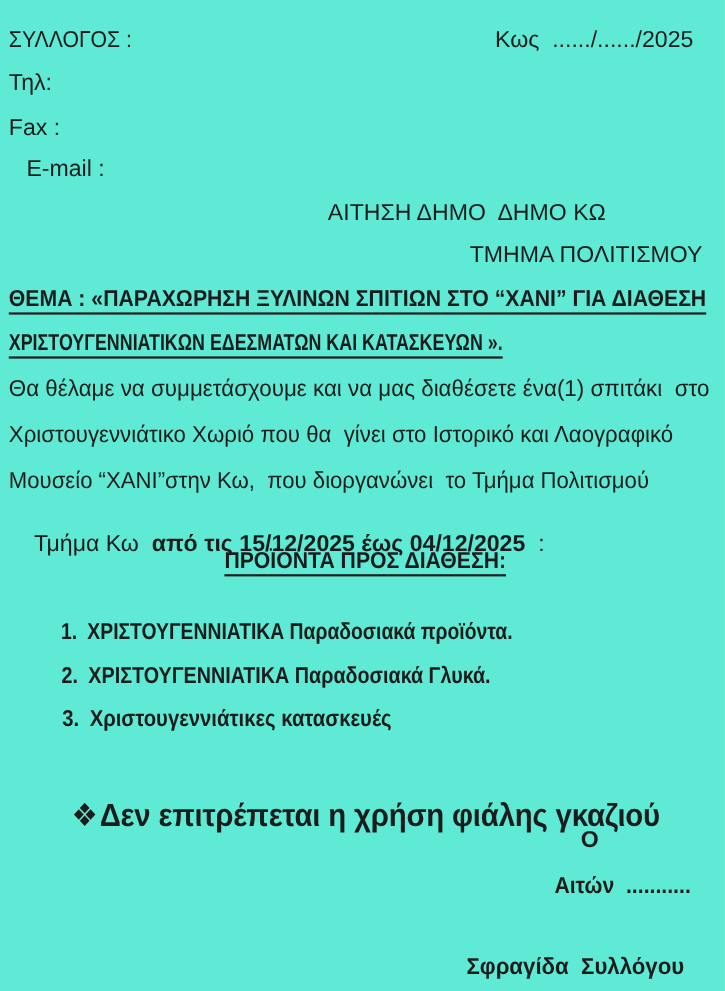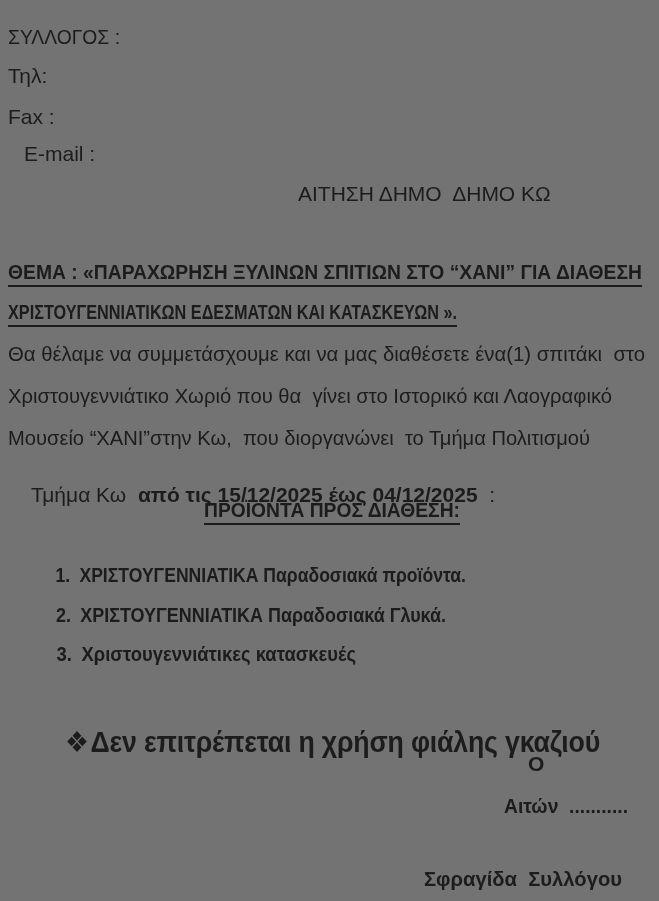--- a/index.html
+++ b/index.html
@@ -5,21 +5,21 @@
   html, body {
     margin: 0;
     padding: 0;
     background: #e8e8e8;
   }
   .page {
     position: relative;
     width: 659px;
     height: 901px;
     margin: 0 auto;
-    background: #737373;
+    background: #5eead4;
     font-family: "Liberation Sans", "DejaVu Sans", sans-serif;
     color: #1c1c1c;
     overflow: hidden;
   }
   .line {
     position: absolute;
     font-size: 21px;
     line-height: 1.2;
     white-space: pre;
   }
@@ -36,25 +36,27 @@
   }
   .num { margin-right: 11px; }
   .bullet { margin-right: 2px; }
 </style>
 </head>
 <body>
 
 <div class="page">
 
   <div class="line" style="left: 8px; top: 24px; transform: scaleX(0.918503); transform-origin: 0px 50%;">ΣΥΛΛΟΓΟΣ :</div>
+  <div class="line" style="left:450px; top:24px;">Κως  ....../....../2025</div>
   <div class="line" style="left:8px; top:63px;text-align:center;">Τηλ:</div>
   <div class="line" style="left:8px; top:104px;">Fax :</div>
   <div class="line" style="left:24px; top:141px;">E-mail :</div>
 
   <div class="line" style="left:298px; top:181px;">ΑΙΤΗΣΗ ΔΗΜΟ  ΔΗΜΟ ΚΩ</div>
+  <div class="line" style="left:427px; top:219px;">ΤΜΗΜΑ ΠΟΛΙΤΙΣΜΟΥ</div>
 
   <div class="line bold uline" style="left: 8px; top: 259px; transform: scaleX(0.91882); transform-origin: 0px 50%;">ΘΕΜΑ : «ΠΑΡΑΧΩΡΗΣΗ ΞΥΛΙΝΩΝ ΣΠΙΤΙΩΝ ΣΤΟ “ΧΑΝΙ” ΓΙΑ ΔΙΑΘΕΣΗ</div>
   <div class="line bold uline" style="left: 8px; top: 299px; transform: scaleX(0.773055); transform-origin: 0px 50%;">ΧΡΙΣΤΟΥΓΕΝΝΙΑΤΙΚΩΝ ΕΔΕΣΜΑΤΩΝ ΚΑΙ ΚΑΤΑΣΚΕΥΩΝ ».</div>
 
   <div class="line" style="left: 8px; top: 341px; transform: scaleX(0.96866); transform-origin: 0px 50%;">Θα θέλαμε να συμμετάσχουμε και να μας διαθέσετε ένα(1) σπιτάκι  στο</div>
   <div class="line" style="left: 8px; top: 383px; transform: scaleX(0.962478); transform-origin: 0px 50%;">Χριστουγεννιάτικο Χωριό που θα  γίνει στο Ιστορικό και Λαογραφικό</div>
   <div class="line" style="left: 8px; top: 425px; transform: scaleX(0.958715); transform-origin: 0px 50%;">Μουσείο “ΧΑΝΙ”στην Κω,  που διοργανώνει  το Τμήμα Πολιτισμού</div>
   <div class="line" style="left:8px; top:457px;">
     <span>Τμήμα Κω  </span><span class="bold">από τις 15/12/2025 έως 04/12/2025</span><span>  :</span>
   </div>

